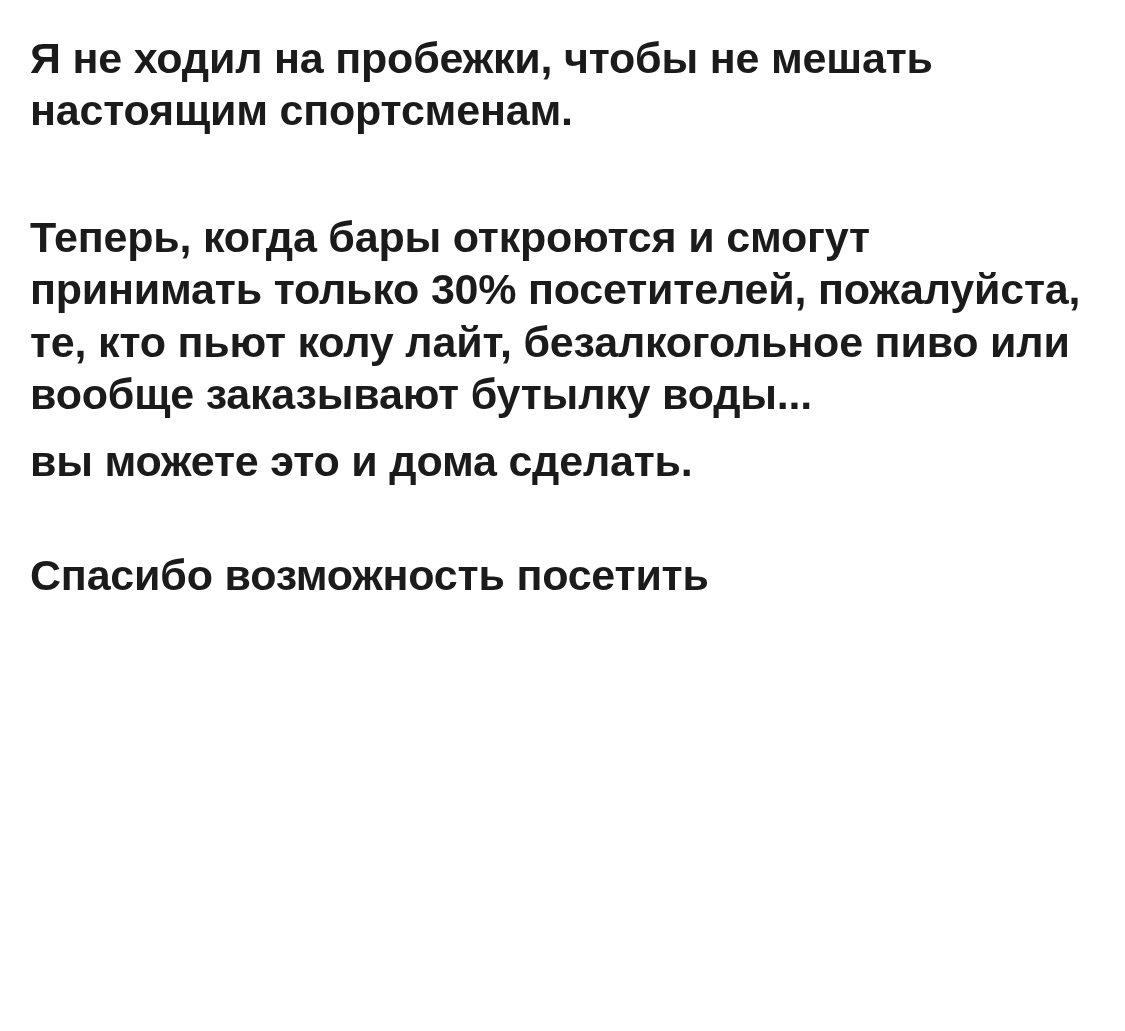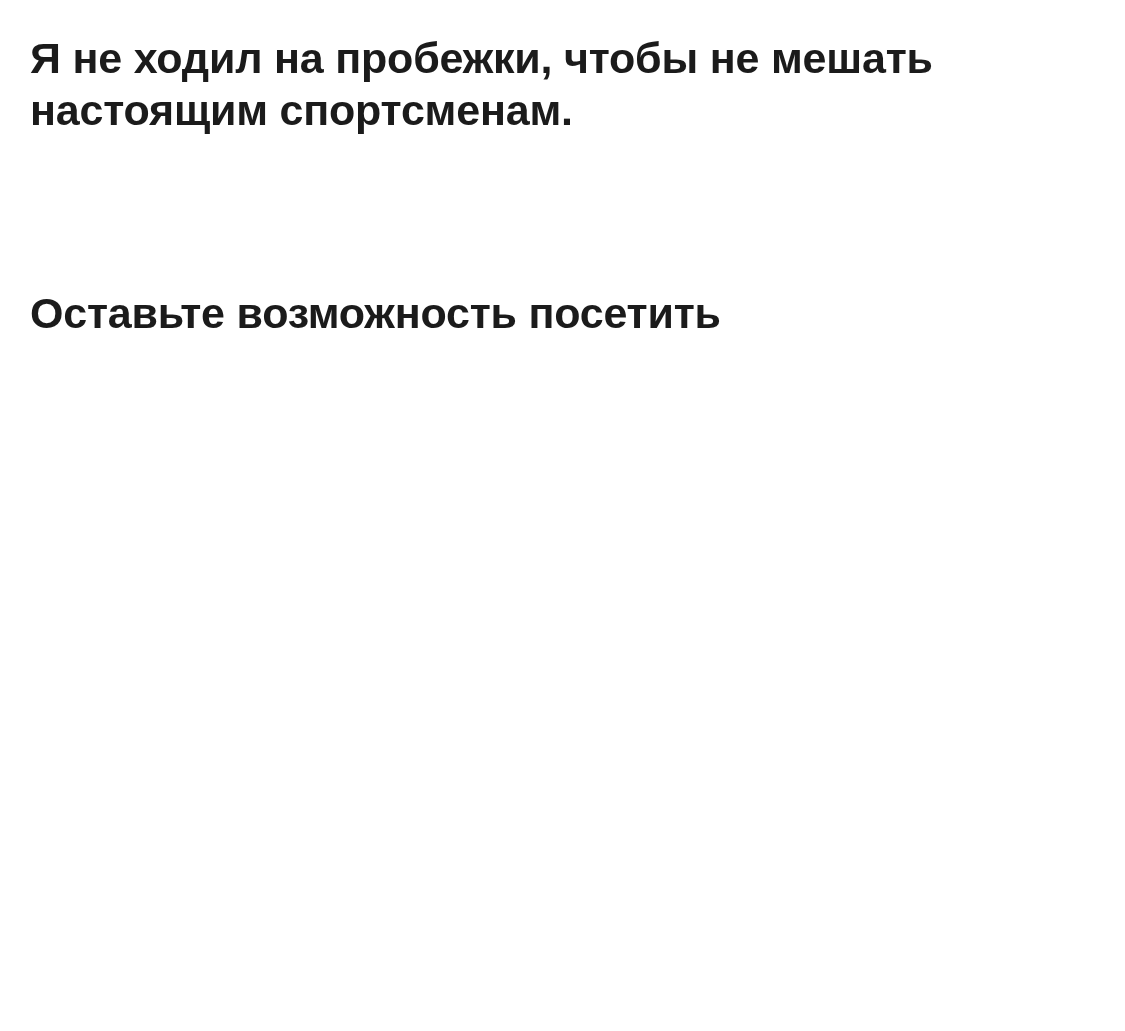--- a/index.html
+++ b/index.html
@@ -48,22 +48,24 @@
 </style>
 </head>
 <body>
 
 <div class="page">
 
   <p class="text-block para">Я не ходил на пробежки, чтобы не мешать настоящим спортсменам.</p>
 
   <div class="gap-large"></div>
 
+  <p class="text-block para">Теперь, когда бары откроются и смогут принимать только 30% посетителей, пожалуйста, те, кто пьют колу лайт, безалкогольное пиво или вообще заказывают бутылку воды...</p>
 
   <div class="gap-small"></div>
 
+  <p class="text-block para">вы можете это и дома сделать.</p>
 
   <div class="gap-medium"></div>
 
-  <p class="text-block para">Оставьте возможность посетить</p>
+  <p class="text-block para">Спасибо возможность посетить</p>
 
 
 </div>
 
 </body></html>

